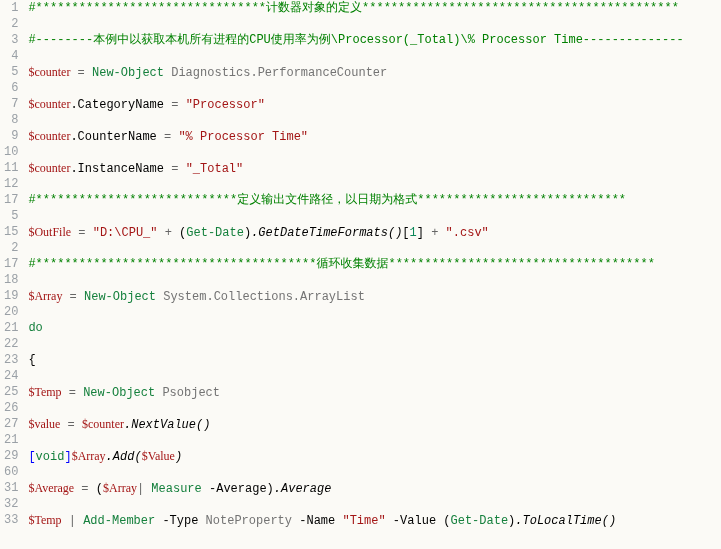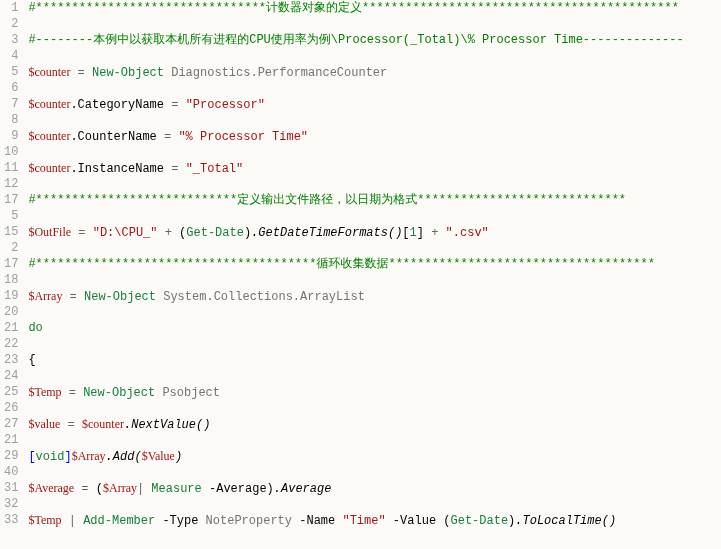--- a/index.html
+++ b/index.html
@@ -75,19 +75,19 @@
       <div>20</div>
       <div>21</div>
       <div>22</div>
       <div>23</div>
       <div>24</div>
       <div>25</div>
       <div>26</div>
       <div>27</div>
       <div>21</div>
       <div>29</div>
-      <div>40</div>
+      <div>60</div>
       <div>31</div>
       <div>32</div>
       <div>33</div>
     </div>
   <div class="code" id="code"><div class="line"><span class="c-comment">#********************************计数器对象的定义********************************************</span></div><div class="line">&nbsp;</div><div class="line"><span class="c-comment">#--------本例中以获取本机所有进程的CPU使用率为例\Processor(_Total)\% Processor Time--------------</span></div><div class="line">&nbsp;</div><div class="line"><span class="c-var">$counter</span><span class="c-op"> = </span><span class="c-kw">New-Object</span><span class="c-plain"> </span><span class="c-type">Diagnostics.PerformanceCounter</span></div><div class="line">&nbsp;</div><div class="line"><span class="c-var">$counter</span><span class="c-plain">.CategoryName </span><span class="c-op">=</span><span class="c-plain"> </span><span class="c-str">"Processor"</span></div><div class="line">&nbsp;</div><div class="line"><span class="c-var">$counter</span><span class="c-plain">.CounterName </span><span class="c-op">=</span><span class="c-plain"> </span><span class="c-str">"% Processor Time"</span></div><div class="line">&nbsp;</div><div class="line"><span class="c-var">$counter</span><span class="c-plain">.InstanceName </span><span class="c-op">=</span><span class="c-plain"> </span><span class="c-str">"_Total"</span></div><div class="line">&nbsp;</div><div class="line"><span class="c-comment">#****************************定义输出文件路径，以日期为格式*****************************</span></div><div class="line">&nbsp;</div><div class="line"><span class="c-var">$OutFile</span><span class="c-op"> = </span><span class="c-str">"D:\CPU_"</span><span class="c-op"> + </span><span class="c-plain">(</span><span class="c-kw">Get-Date</span><span class="c-plain">)</span><span class="c-method">.GetDateTimeFormats()</span><span class="c-plain">[</span><span class="c-num">1</span><span class="c-plain">]</span><span class="c-op"> + </span><span class="c-str">".csv"</span></div><div class="line">&nbsp;</div><div class="line"><span class="c-comment">#***************************************循环收集数据*************************************</span></div><div class="line">&nbsp;</div><div class="line"><span class="c-var">$Array</span><span class="c-op"> = </span><span class="c-kw">New-Object</span><span class="c-plain"> </span><span class="c-type">System.Collections.ArrayList</span></div><div class="line">&nbsp;</div><div class="line"><span class="c-kw">do</span></div><div class="line">&nbsp;</div><div class="line"><span class="c-plain">{</span></div><div class="line">&nbsp;</div><div class="line"><span class="c-var">$Temp</span><span class="c-op"> = </span><span class="c-kw">New-Object</span><span class="c-plain"> </span><span class="c-type">Psobject</span></div><div class="line">&nbsp;</div><div class="line"><span class="c-var">$value</span><span class="c-op"> = </span><span class="c-var">$counter</span><span class="c-method">.NextValue()</span></div><div class="line">&nbsp;</div><div class="line"><span class="c-brkt">[</span><span class="c-kw">void</span><span class="c-brkt">]</span><span class="c-var">$Array</span><span class="c-method">.Add(</span><span class="c-var">$Value</span><span class="c-method">)</span></div><div class="line">&nbsp;</div><div class="line"><span class="c-var">$Average</span><span class="c-op"> = </span><span class="c-plain">(</span><span class="c-var">$Array</span><span class="c-pipe">| </span><span class="c-kw">Measure</span><span class="c-plain"> -Average</span><span class="c-plain">)</span><span class="c-method">.Average</span></div><div class="line">&nbsp;</div><div class="line"><span class="c-var">$Temp</span><span class="c-plain"> </span><span class="c-pipe">|</span><span class="c-plain"> </span><span class="c-kw">Add-Member</span><span class="c-plain"> -Type </span><span class="c-type">NoteProperty</span><span class="c-plain"> -Name </span><span class="c-str">"Time"</span><span class="c-plain"> -Value </span><span class="c-plain">(</span><span class="c-kw">Get-Date</span><span class="c-plain">)</span><span class="c-method">.ToLocalTime()</span></div></div>
 </div>
 
 </body></html>

